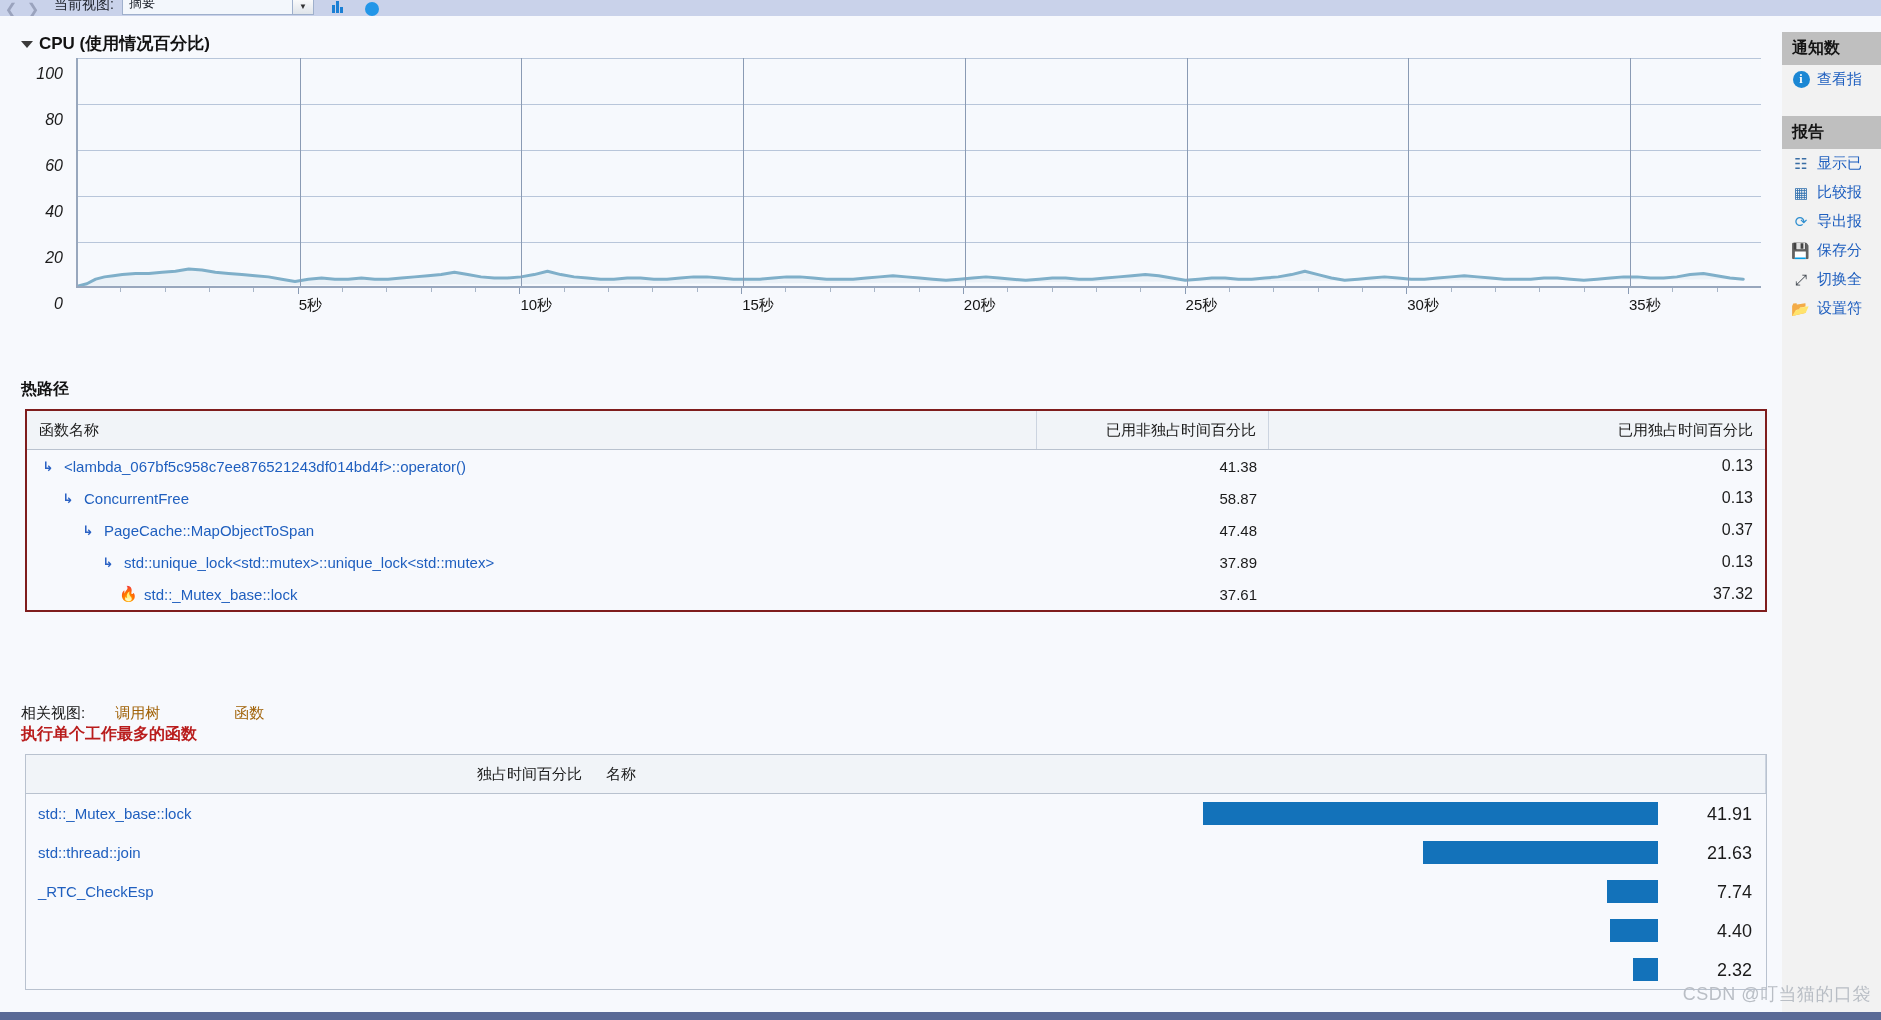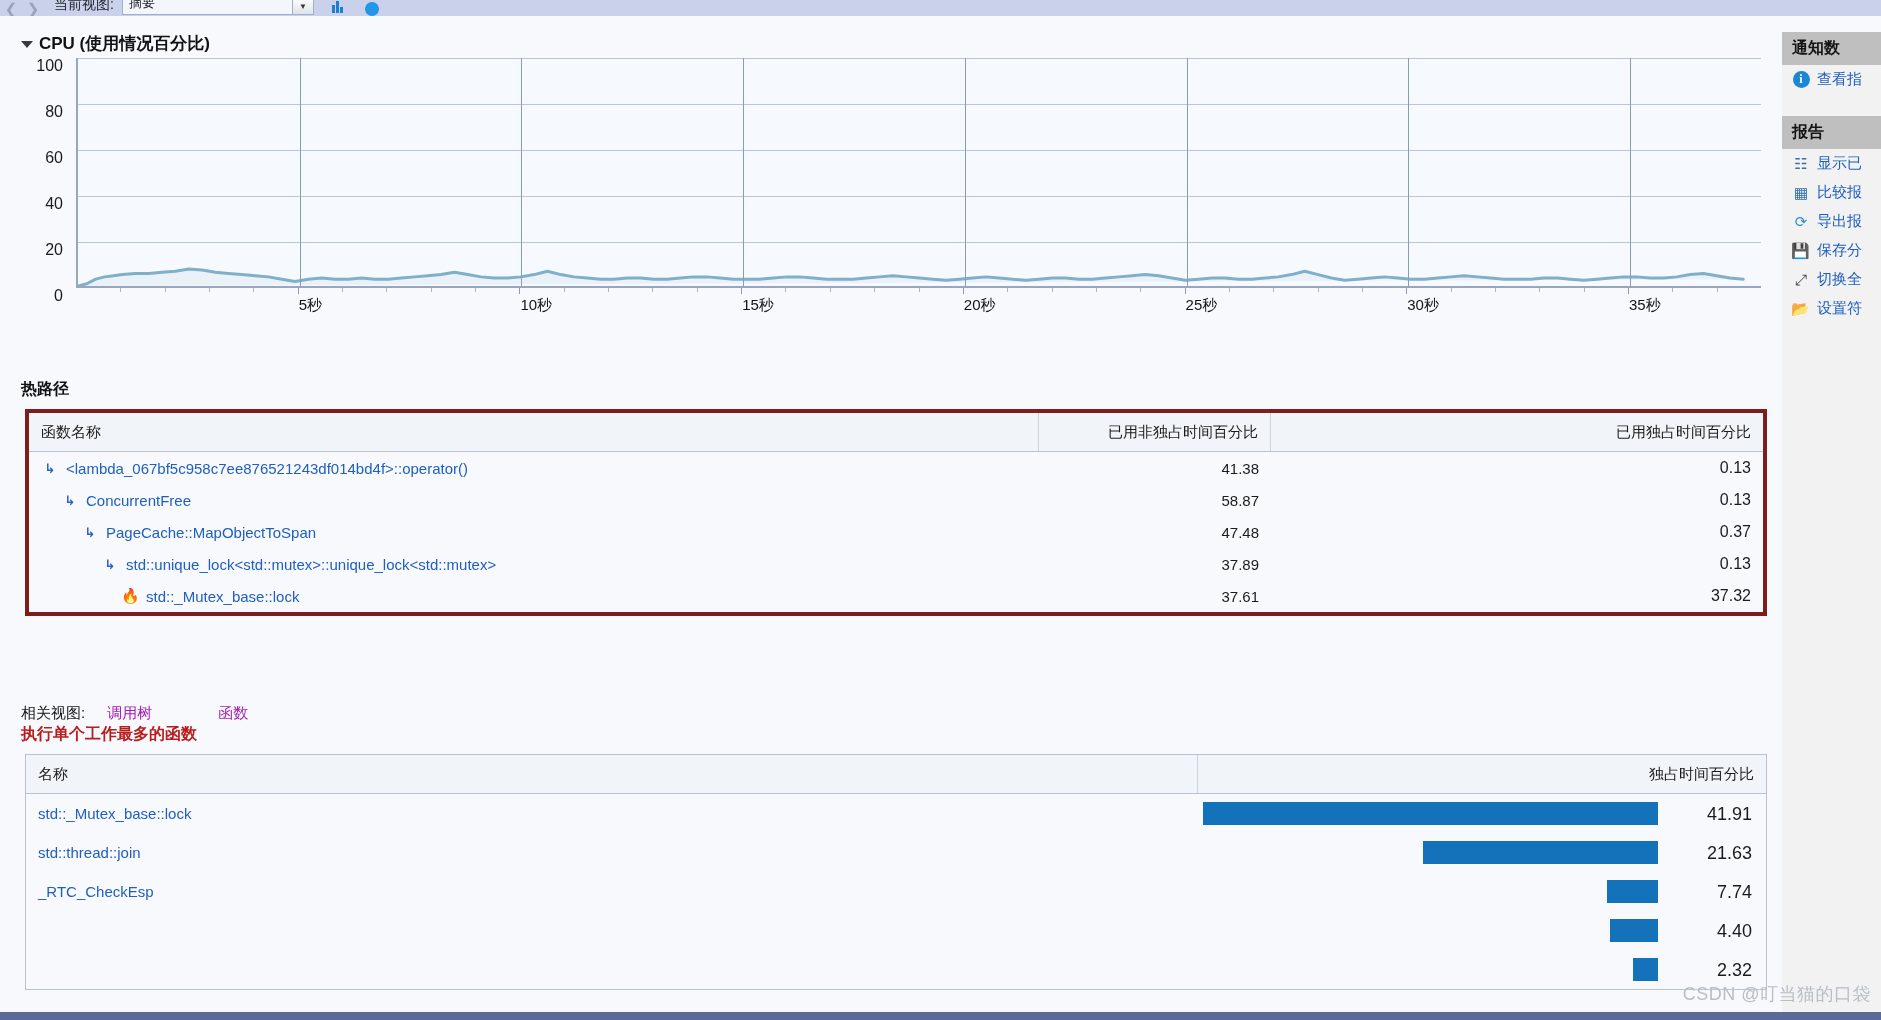--- a/index.html
+++ b/index.html
@@ -61,21 +61,21 @@
     display:inline-block;width:0;height:0;margin-right:6px;
     border-left:6px solid transparent;border-right:6px solid transparent;
     border-top:7px solid #3b3b3b;transform:translateY(1px);
   }
   #cpu-header{position:absolute;left:14px;top:16px;}
 
   #chart-wrap{
     position:absolute;left:14px;top:42px;width:1740px;height:260px;
   }
   .y-axis{
-    position:absolute;left:0;top:8px;width:48px;height:230px;
+    position:absolute;left:0;top:16px;width:48px;height:230px;font-style:italic;
   }
   .y-tick{
     position:absolute;right:6px;font-size:16px;color:#1b1b1b;
     transform:translateY(-9px);text-align:right;
   }
   .plot{
     position:absolute;left:55px;top:0;right:0;height:230px;
     background:#f6f9fd;border-left:2px solid #98a7bd;border-bottom:2px solid #98a7bd;
     box-sizing:border-box;
   }
@@ -86,21 +86,21 @@
     position:absolute;left:55px;right:0;top:230px;height:30px;
   }
   .x-tick{position:absolute;top:0;width:1px;height:6px;background:#8a9bb4;}
   .x-tick.minor{height:4px;background:#a9b6c8;}
   .x-label{position:absolute;top:8px;font-size:15px;color:#141414;transform:translateX(-2px);}
 
   
   #hotpath-title{position:absolute;left:14px;top:363px;font-weight:bold;font-size:16px;color:#121212;}
   #hotpath-table{
     position:absolute;left:18px;top:393px;width:1742px;
-    border:4px solid #7f1d1d;background:#f7f9fd;box-sizing:border-box;
+    border:2px solid #7f1d1d;background:#f7f9fd;box-sizing:border-box;
   }
   .hp-head{display:flex;background:#f1f4f8;border-bottom:1px solid #b9c2cf;height:38px;}
   .hp-head .cell{
     font-size:15px;color:#1b1b1b;display:flex;align-items:center;
     box-sizing:border-box;padding:0 12px;
   }
   .hp-head .c1{flex:0 0 1010px;border-right:1px solid #ccd4e0;}
   .hp-head .c2{flex:0 0 232px;justify-content:flex-end;border-right:1px solid #ccd4e0;}
   .hp-head .c3{flex:1;justify-content:flex-end;}
   .hp-row{display:flex;height:32px;align-items:center;background:#f7f9fd;}
@@ -110,21 +110,21 @@
   .fn-name{color:#1f5fbf;font-size:15px;}
   .hp-icon{
     width:18px;margin-right:7px;display:inline-block;text-align:center;
     font-size:13px;color:#2b62c4;font-weight:bold;
   }
   .flame{color:#d63b1f;font-size:15px;}
 
   
   #related{position:absolute;left:14px;top:688px;display:flex;align-items:center;font-size:15px;}
   #related .rv-label{color:#141414;margin-right:22px;}
-  #related .rv-link{color:#a21caf;margin-right:66px;cursor:pointer;}
+  #related .rv-link{color:#a16207;margin-right:66px;cursor:pointer;margin-left:8px;}
 
   
   #bottom-title{position:absolute;left:14px;top:708px;font-weight:bold;font-size:16px;color:#b91c1c;}
   #func-table{
     position:absolute;left:18px;top:738px;width:1742px;
     border:1px solid #b9c2cf;background:#f7f9fd;box-sizing:border-box;
   }
   .ft-head{display:flex;background:#f1f4f8;border-bottom:1px solid #b9c2cf;height:38px;}
   .ft-head .cell{font-size:15px;color:#1b1b1b;display:flex;align-items:center;box-sizing:border-box;padding:0 12px;}
   .ft-head .n{flex:0 0 1172px;border-right:1px solid #ccd4e0;}
@@ -316,22 +316,22 @@
 
     <div id="related">
       <span class="rv-label">相关视图:</span>
       <span class="rv-link">调用树</span>
       <span class="rv-link">函数</span>
     </div>
 
     <div id="bottom-title">执行单个工作最多的函数</div>
     <div id="func-table">
       <div class="ft-head">
+        <div class="cell v">独占时间百分比</div>
         <div class="cell n">名称</div>
-        <div class="cell v">独占时间百分比</div>
       </div>
       <div id="func-rows">
           <div class="ft-row">
             <div class="n">std::_Mutex_base::lock</div>
             <div class="v">
               <div class="bar" style="width: 455px; background: rgb(19, 114, 186);"></div>
               <div class="bar-val">41.91</div>
             </div>
           </div>
           <div class="ft-row">

